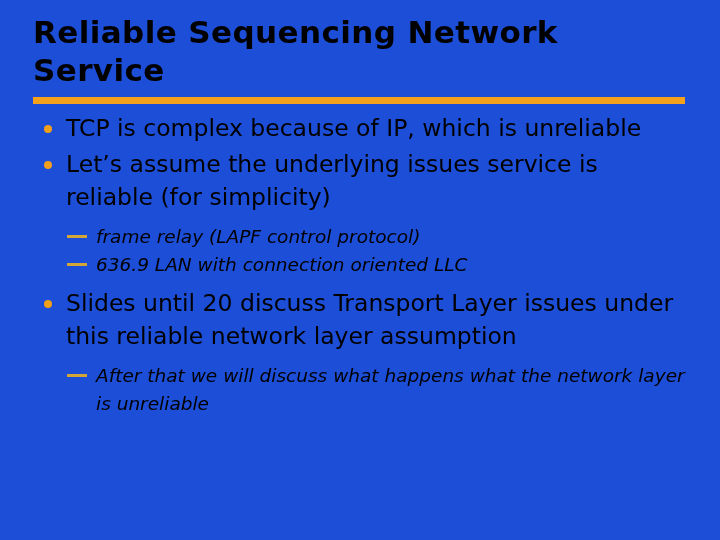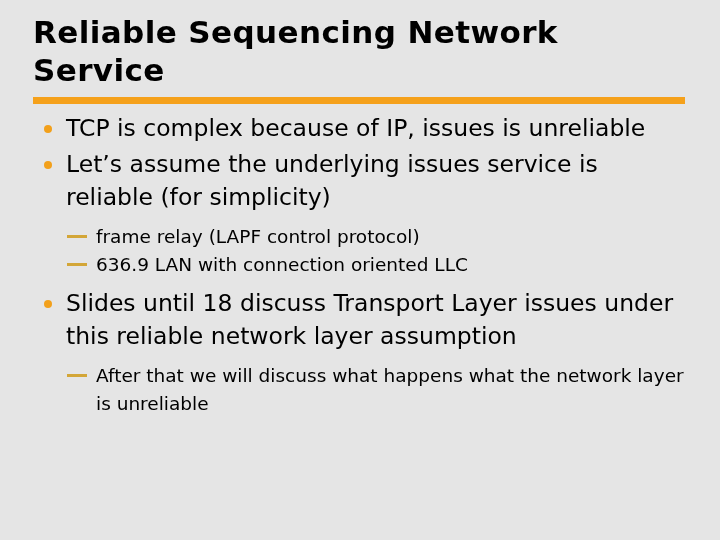--- a/index.html
+++ b/index.html
@@ -11,21 +11,21 @@
     width: 720px;
     height: 540px;
     overflow: hidden;
     font-family: "DejaVu Sans", sans-serif;
     -webkit-font-smoothing: none;
   }
   .slide {
     position: relative;
     width: 720px;
     height: 540px;
-    background: #e5e5e5;
+    background: #1d4ed8;
     box-sizing: border-box;
   }
 
   
   .slide-title {
     position: absolute;
     left: 33px;
     top: 13px;
     width: 660px;
     font-family: "DejaVu Sans", sans-serif;
@@ -68,20 +68,21 @@
     left: 11px;
     top: 13px;
     width: 8px;
     height: 8px;
     border-radius: 50%;
     background: #F2A01B;
   }
 
   .sub-group {
     margin: 9px 0 8px 0;
+    font-style: italic;
   }
   .bullet-l2 {
     position: relative;
     padding-left: 63px;
     font-size: 18.5px;
     line-height: 28px;
     color: #000000;
     margin: 0;
   }
   .bullet-l2 .dash {
@@ -100,42 +101,42 @@
 
   <div class="slide-title">Reliable Sequencing Network
 Service</div>
 
   <div class="title-rule"></div>
 
   <div class="body-area">
 
     <div class="bullet-l1">
       <span class="dot"></span>
-      <span>TCP is complex because of IP, issues is unreliable</span>
+      <span>TCP is complex because of IP, which is unreliable</span>
     </div>
 
     <div class="bullet-l1">
       <span class="dot"></span>
       <span>Let’s assume the underlying issues service is reliable (for simplicity)</span>
     </div>
 
     <div class="sub-group">
       <div class="bullet-l2">
         <span class="dash"></span>
         <span>frame relay (LAPF control protocol)</span>
       </div>
       <div class="bullet-l2">
         <span class="dash"></span>
         <span> 636.9 LAN with connection oriented LLC</span>
       </div>
     </div>
 
     <div class="bullet-l1">
       <span class="dot"></span>
-      <span>Slides until 18 discuss Transport Layer issues under this reliable network layer assumption</span>
+      <span>Slides until 20 discuss Transport Layer issues under this reliable network layer assumption</span>
     </div>
 
     <div class="sub-group">
       <div class="bullet-l2">
         <span class="dash"></span>
         <span>After that we will discuss what happens what the network layer is unreliable</span>
       </div>
     </div>
 
   </div>

